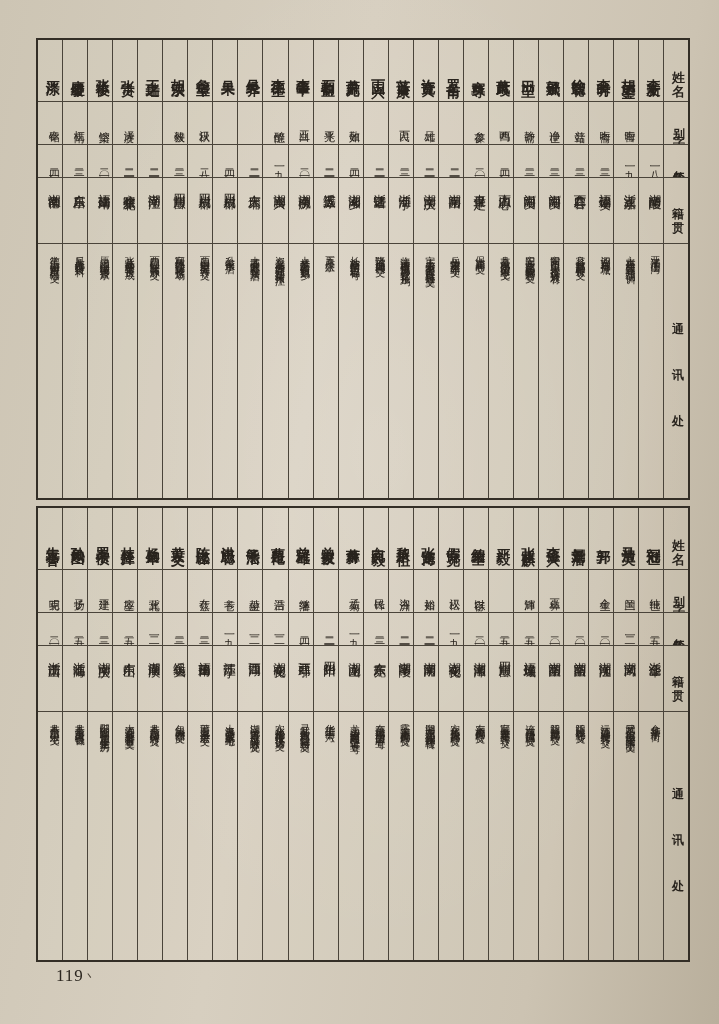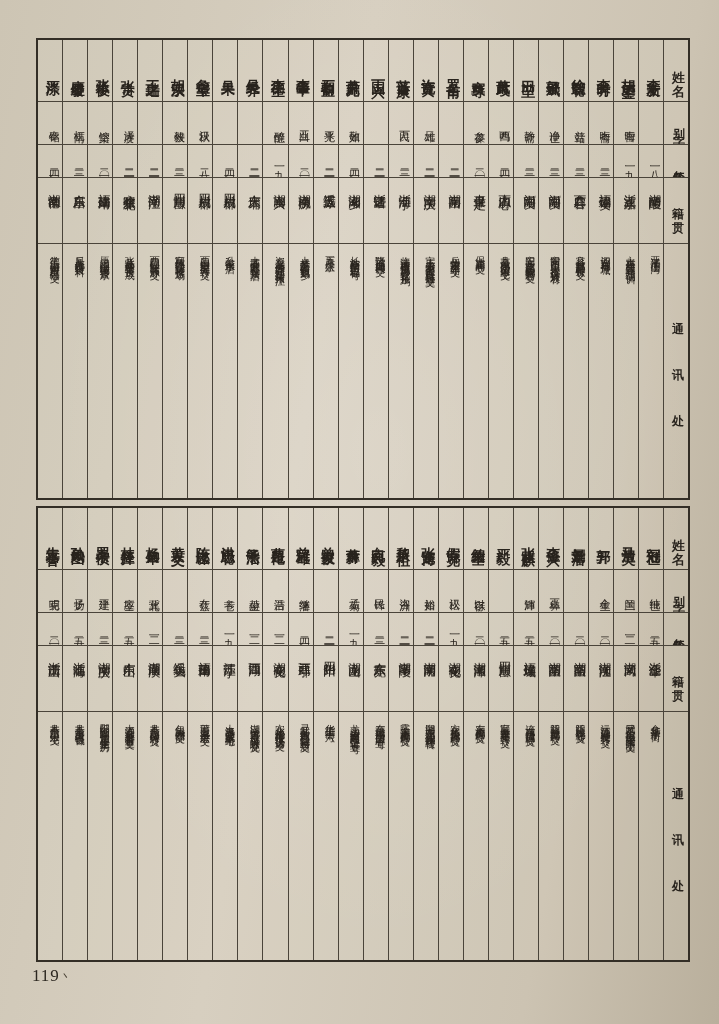--- a/index.html
+++ b/index.html
@@ -62,21 +62,21 @@
     letter-spacing:1.5px;
   }
   .header-col .cell{font-weight:600;text-align:center;}
   .header-col .name-cell{font-size:13px;letter-spacing:13px;padding-top:8px;}
   .header-col .courtesy-cell{font-size:12px;letter-spacing:7px;padding-top:5px;}
   .header-col .age-cell{font-size:12px;letter-spacing:2px;padding-top:3px;}
   .header-col .native-cell{font-size:12px;letter-spacing:15px;padding-top:10px;line-height:normal;}
   .header-col .address-cell{font-size:12px;letter-spacing:46px;padding-top:24px;line-height:normal;}
   .page-number{
     position:absolute;
-    left:32px;top:966px;
+    left:56px;top:966px;
     font-size:17px;
     letter-spacing:1px;
     color:#2c2720;
     text-align:right;
   }
   .page-number .mark{font-size:12px;color:#4a4236;}
 </style>
 </head>
 <body>
 

